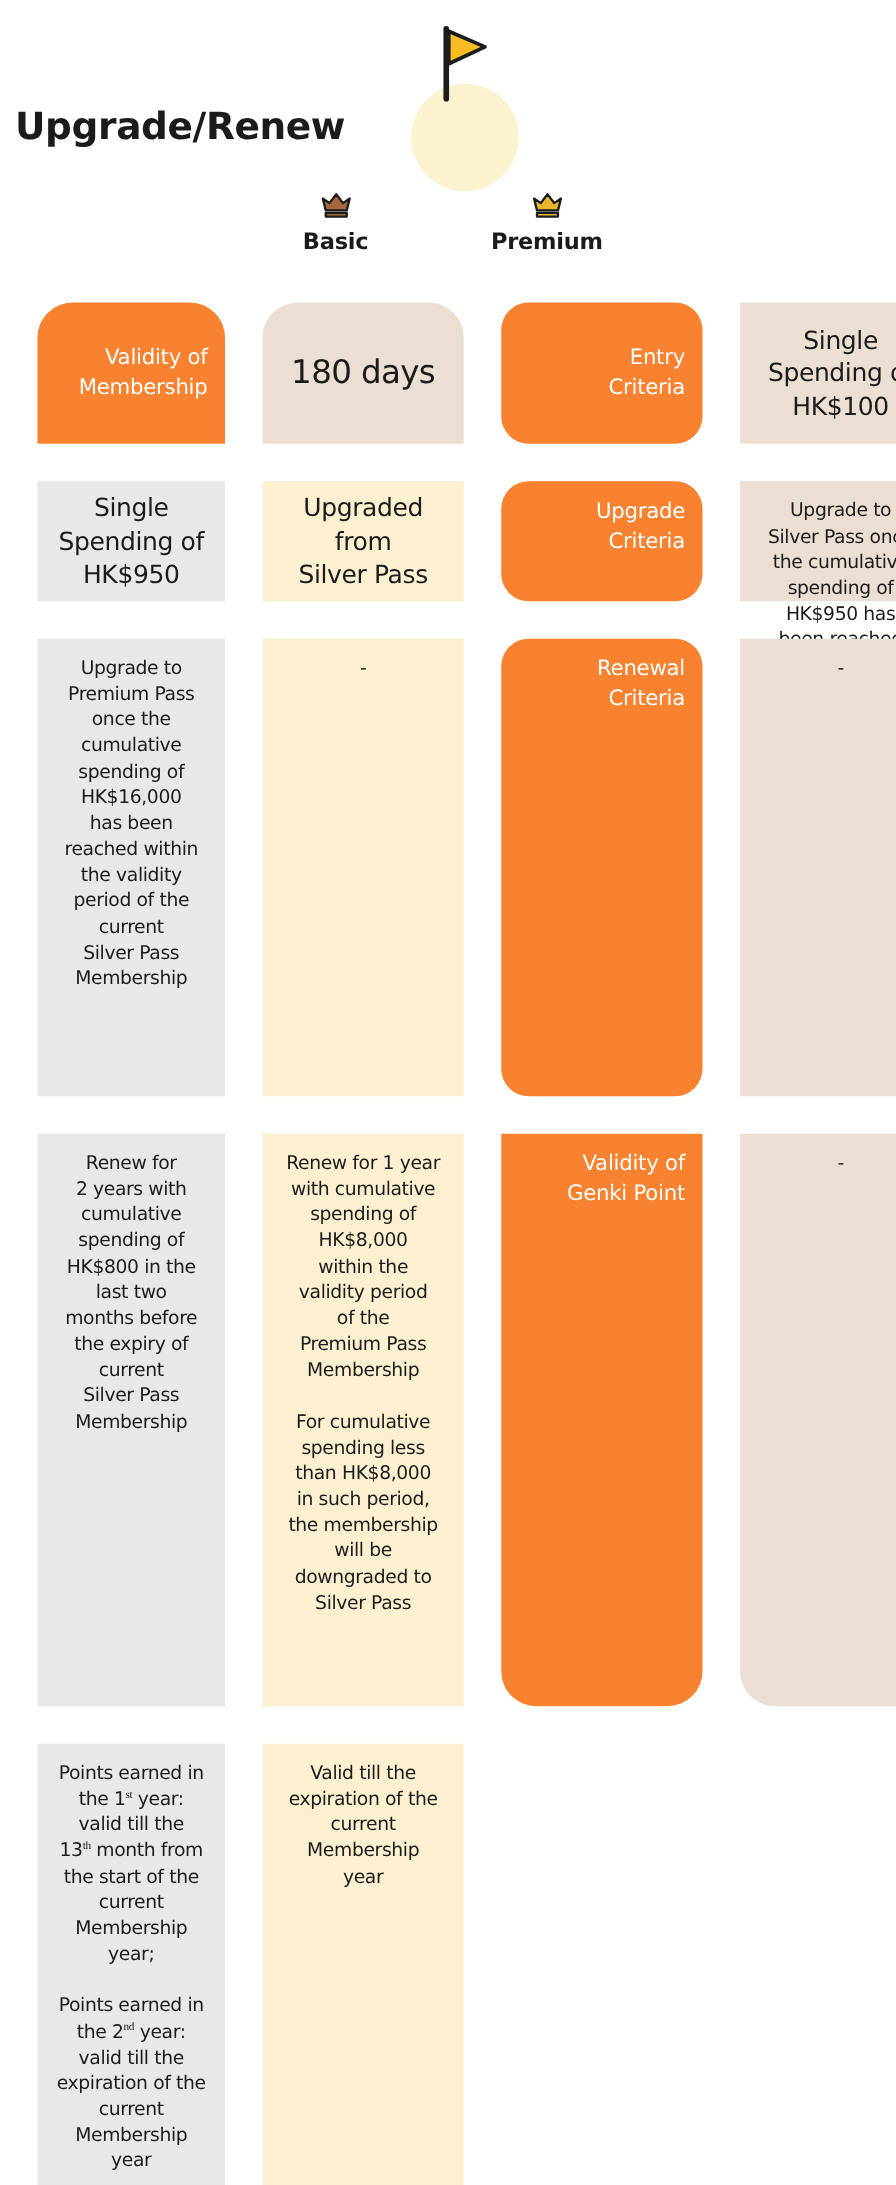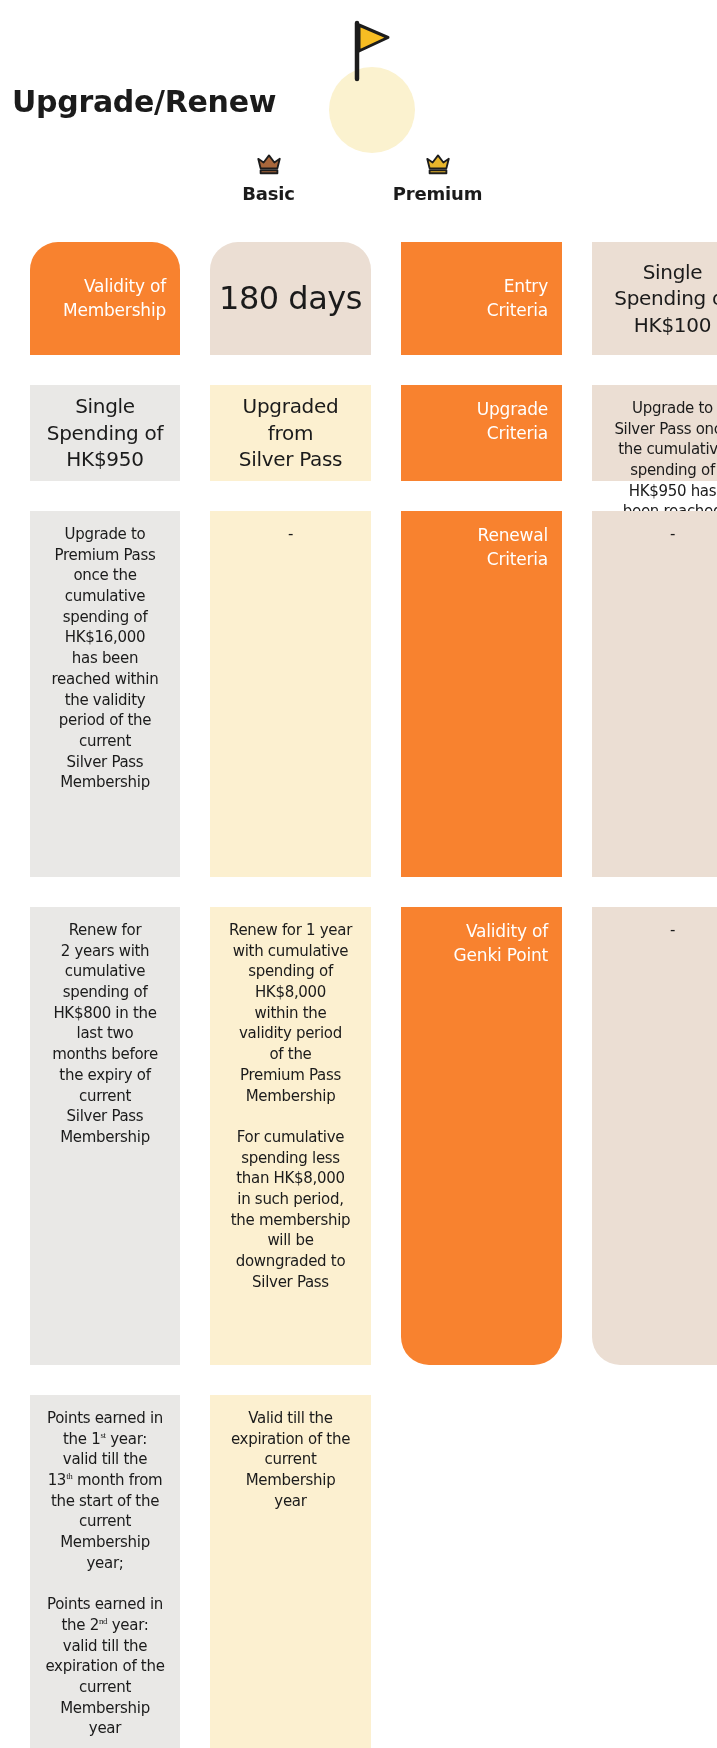--- a/index.html
+++ b/index.html
@@ -24,28 +24,28 @@
   .table{position:absolute;left:30px;top:242px;display:grid;
          grid-template-columns:150px 161px 161px 161px;
          grid-template-rows:113px 96px 366px 458px 420px;
          column-gap:8px;row-gap:7px;gap:30px;}
   .cell{font-size:15px;line-height:1.38;letter-spacing:-0.3px;
         text-align:center;padding:13px 9px;box-sizing:border-box;}
   .cell p{margin:0;}
   .cell p + p{margin-top:1.38em;}
   sup{font-size:60%;font-family:Liberation Serif, serif;}
   .label{background:#F8822F;color:#ffffff;text-align:right;
-         padding-right:14px;font-size:17px;line-height:1.4;letter-spacing:-0.2px;}
+         padding-right:14px;font-size:17px;line-height:1.4;letter-spacing:-0.2px;border-radius:22px;}
   .basic{background:#EBDED3;}
   .silver{background:#E9E8E6;}
   .premium{background:#FCF0D0;}
   .v-center{display:flex;flex-direction:column;justify-content:center;}
   .r-first{border-radius:28px 28px 0 0;}
   .r-last{border-radius:0 0 28px 28px;}
-  .big{font-size:32px;letter-spacing:-0.5px;}
+  .big{font-size:26px;letter-spacing:-0.5px;}
   .mid{font-size:20px;line-height:1.32;font-weight:500;justify-content:center;}
 </style>
 </head>
 <body>
 
 <div class="hero">
   <div class="circle"></div>
   <svg class="flag" viewBox="0 0 42 62">
     <line x1="7" y1="3" x2="7" y2="59" stroke="#1c1c1c" stroke-width="4.5" stroke-linecap="round"></line>
     <path d="M9 5 L38 17.5 L9 31 Z" stroke="#1c1c1c" stroke-width="3" stroke-linejoin="round" fill="#F7BD23"></path>

